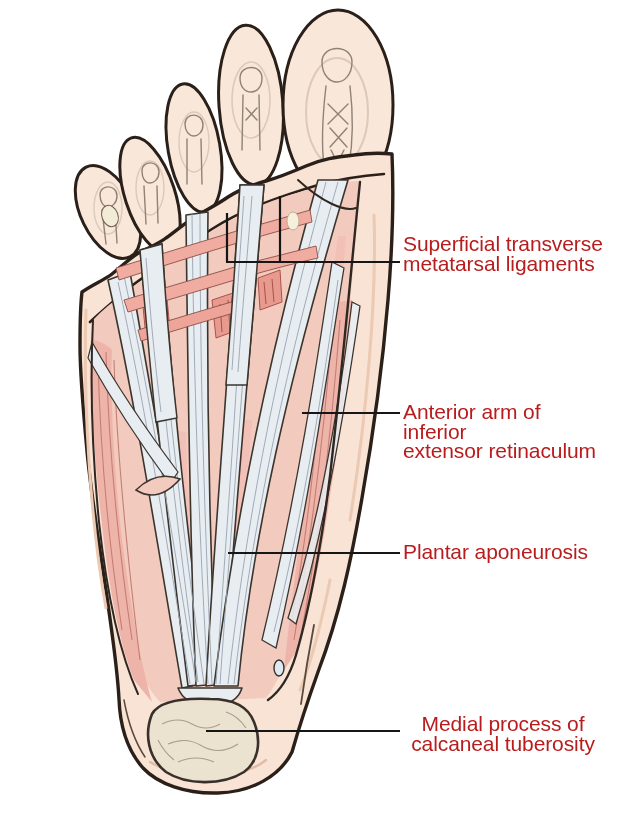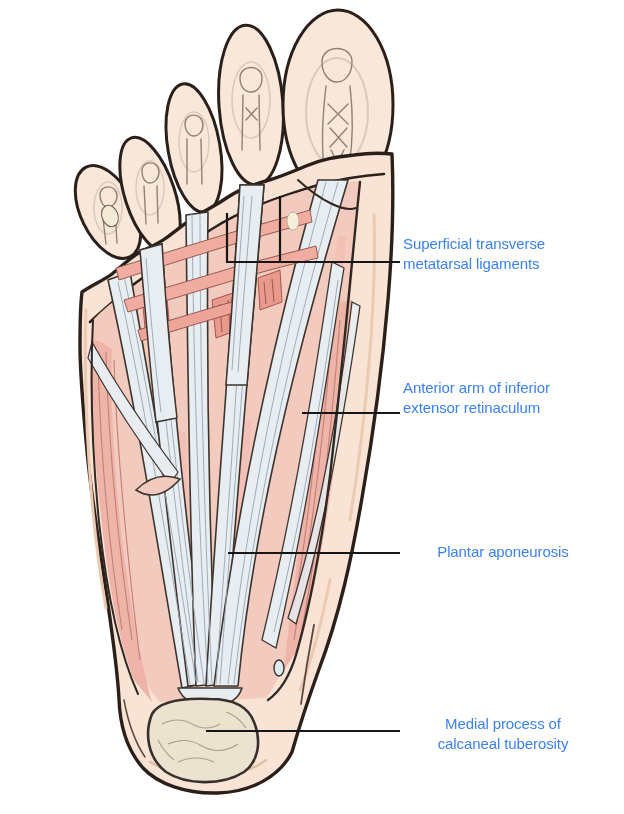--- a/index.html
+++ b/index.html
@@ -2,26 +2,26 @@
 <html><head>
 <meta charset="utf-8">
 <style>
   html,body{margin:0;padding:0;background:#fff;}
   .stage{
     position:relative;width:624px;height:814px;background:#ffffff;
     font-family:"Liberation Sans", sans-serif;overflow:hidden;
   }
   .stage svg{position:absolute;left:0;top:0;}
   .anno{
-    position:absolute;color:#3b82f6;font-size:15px;line-height:19.5px;
+    position:absolute;color:#b91c1c;font-size:21px;line-height:19.5px;
     letter-spacing:-0.1px;white-space:pre-line;width:200px;
   }
   .anno1{left:403px;top:234px;}
-  .anno2{left:403px;top:378px;}
-  .anno3{left:403px;top:542px;text-align:center;}
+  .anno2{left:403px;top:402px;}
+  .anno3{left:403px;top:542px;}
   .anno4{left:403px;top:714px;text-align:center;}
 </style>
 </head>
 <body>
 
 <div class="stage">
 
   <svg width="624" height="814" viewBox="0 0 624 814">
 
     <g stroke="#2a2019" stroke-width="3" fill="#f9e7da">

